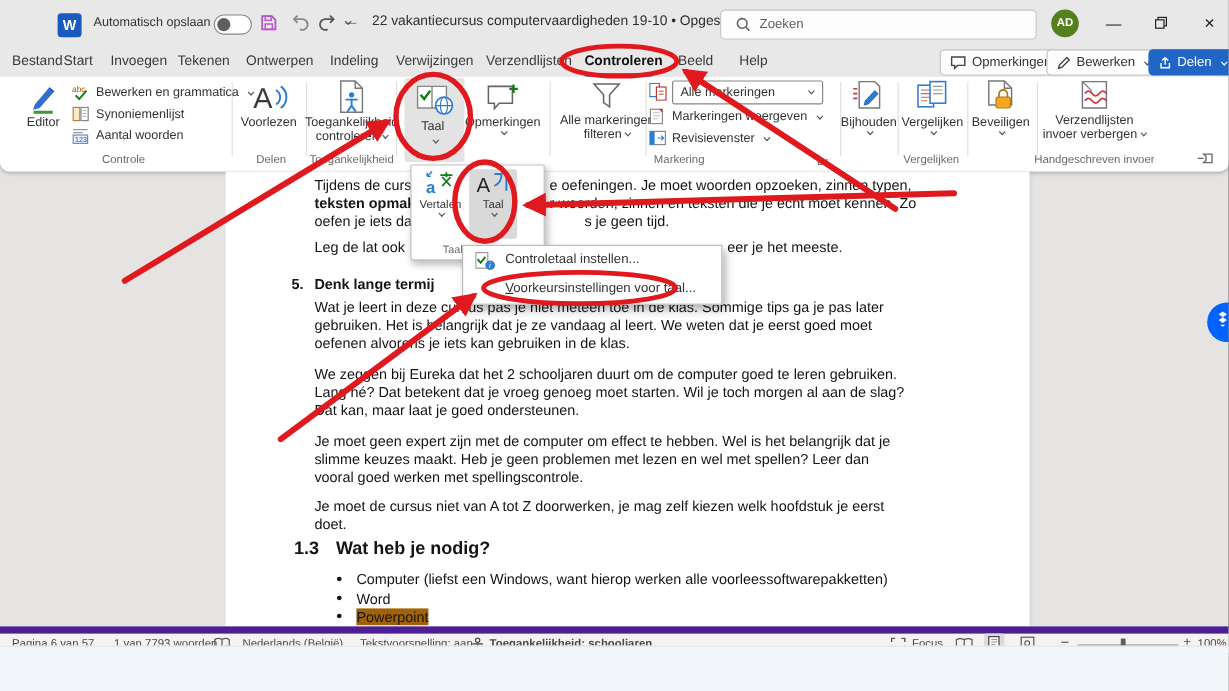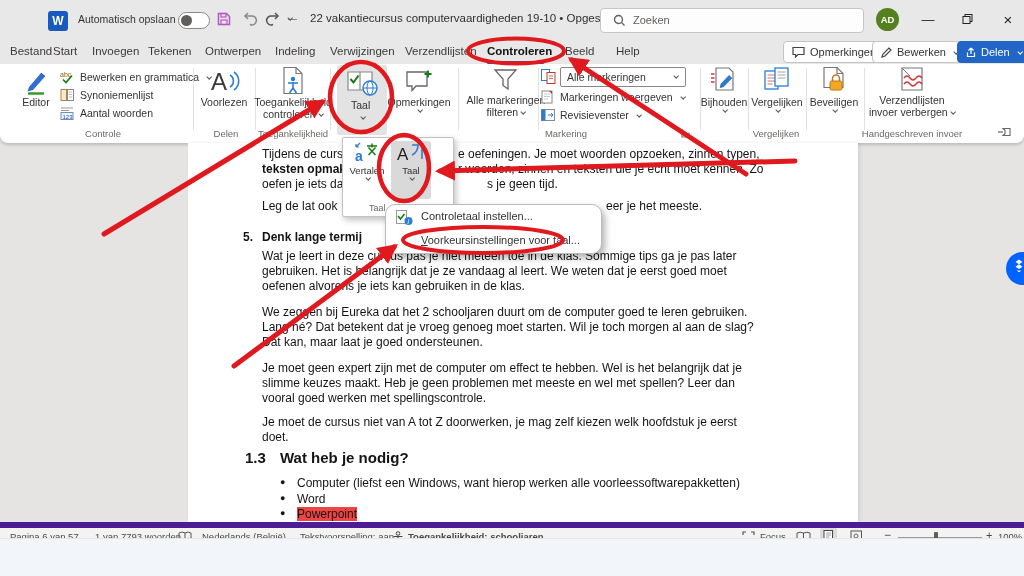--- a/index.html
+++ b/index.html
@@ -26,30 +26,30 @@
   .sep{position:absolute;top:4px;width:1px;height:62px;background:#e3e1df;}
   .grplabel{position:absolute;top:64px;font-size:9.5px;color:#6b6966;width:120px;text-align:center;transform:translateX(-50%);}
   .bigbtn{position:absolute;top:2px;display:flex;flex-direction:column;align-items:center;font-size:10.5px;color:#333;line-height:12px;}
   .rowitem{position:absolute;font-size:10.5px;color:#333;display:flex;align-items:center;gap:5px;}
   
   #flyout{left:342px;top:137px;width:110px;height:78px;background:#fff;border:1px solid #c3c3c3;
           box-shadow:2px 3px 6px rgba(0,0,0,.25);border-radius:2px;}
   .flybtn{position:absolute;top:3px;width:40px;height:58px;display:flex;flex-direction:column;align-items:center;
           font-size:9.5px;color:#333;border-radius:3px;}
   #menu{left:385px;top:204px;width:215px;height:48px;background:#fff;border:1px solid #bcbcbc;
-        box-shadow:3px 4px 7px rgba(0,0,0,.3);border-radius:10px;text-align:right;}
+        box-shadow:3px 4px 7px rgba(0,0,0,.3);border-radius:0;text-align:right;}
   .mitem{position:absolute;left:0;width:215px;height:24px;font-size:11px;color:#333;}
   .mitem .lbl{position:absolute;left:35px;top:5px;display:block;}
   .ul1::first-letter{text-decoration:underline;}
   
   #page{left:188px;top:143px;width:670px;height:379px;background:#fff;box-shadow:2px 0 4px rgba(0,0,0,.08);}
   .doc{position:absolute;font-size:12px;color:#141414;white-space:pre;font-family:"Liberation Sans",sans-serif;}
   .doc.b{font-weight:bold;}
   .h13{font-size:15px;font-weight:bold;}
-  .hl{background:#ef4444;}
+  .hl{background:#a16207;}
   
   #statusbar{left:0;top:522px;width:1024px;height:16px;background:#f4f3f2;border-top:6px solid #4c1d95;}
   .st{position:absolute;top:3px;font-size:9.5px;color:#4a4947;}
   
   #taskbar{left:0;top:538px;width:1024px;height:38px;background:#f2f5fa;border-top:1px solid #e2e5e9;}
   .sq{width:24px;height:24px;border-radius:5px;display:flex;align-items:center;justify-content:center;
       color:#fff;font-weight:bold;font-size:13px;}
   #annotations{left:0;top:0;width:1024px;height:576px;z-index:40;pointer-events:none;}
   .z20{z-index:20;} .z21{z-index:21;} .z25{z-index:25;}
 </style>
@@ -324,21 +324,21 @@
     <span class="doc" style="left:418px;top:56px;">eer je het meeste.</span>
     <span class="doc b" style="left:55px;top:87px;">5.</span>
     <span class="doc b" style="left:74px;top:87px;">Denk lange termij</span>
     <span class="doc" style="left:74px;top:106px;">Wat je leert in deze cursus pas je niet meteen toe in de klas. Sommige tips ga je pas later</span>
     <span class="doc" style="left:74px;top:121px;">gebruiken. Het is belangrijk dat je ze vandaag al leert. We weten dat je eerst goed moet</span>
     <span class="doc" style="left:74px;top:136px;">oefenen alvorens je iets kan gebruiken in de klas.</span>
     <span class="doc" style="left:74px;top:162px;">We zeggen bij Eureka dat het 2 schooljaren duurt om de computer goed te leren gebruiken.</span>
     <span class="doc" style="left:74px;top:177px;">Lang hé? Dat betekent dat je vroeg genoeg moet starten. Wil je toch morgen al aan de slag?</span>
     <span class="doc" style="left:74px;top:192px;">Dat kan, maar laat je goed ondersteunen.</span>
     <span class="doc" style="left:74px;top:218px;">Je moet geen expert zijn met de computer om effect te hebben. Wel is het belangrijk dat je</span>
-    <span class="doc" style="left:74px;top:233px;">slimme keuzes maakt. Heb je geen problemen met meeste en wel met spellen? Leer dan</span>
+    <span class="doc" style="left:74px;top:233px;">slimme keuzes maakt. Heb je geen problemen met lezen en wel met spellen? Leer dan</span>
     <span class="doc" style="left:74px;top:272px;">Je moet de cursus niet van A tot Z doorwerken, je mag zelf kiezen welk hoofdstuk je eerst</span>
     <span class="doc" style="left:74px;top:248px;">vooral goed werken met spellingscontrole.</span>
     <span class="doc" style="left:74px;top:287px;">doet.</span>
     <span class="doc h13" style="left:57px;top:306px;">1.3</span>
     <span class="doc h13" style="left:92px;top:306px;">Wat heb je nodig?</span>
     <span class="doc" style="left:92px;top:334px;font-size:9px;">●</span>
     <span class="doc" style="left:109px;top:333px;">Computer (liefst een Windows, want hierop werken alle voorleessoftwarepakketten)</span>
     <span class="doc" style="left:92px;top:350px;font-size:9px;">●</span>
     <span class="doc" style="left:109px;top:349px;">Word</span>
     <span class="doc" style="left:92px;top:365px;font-size:9px;">●</span>

